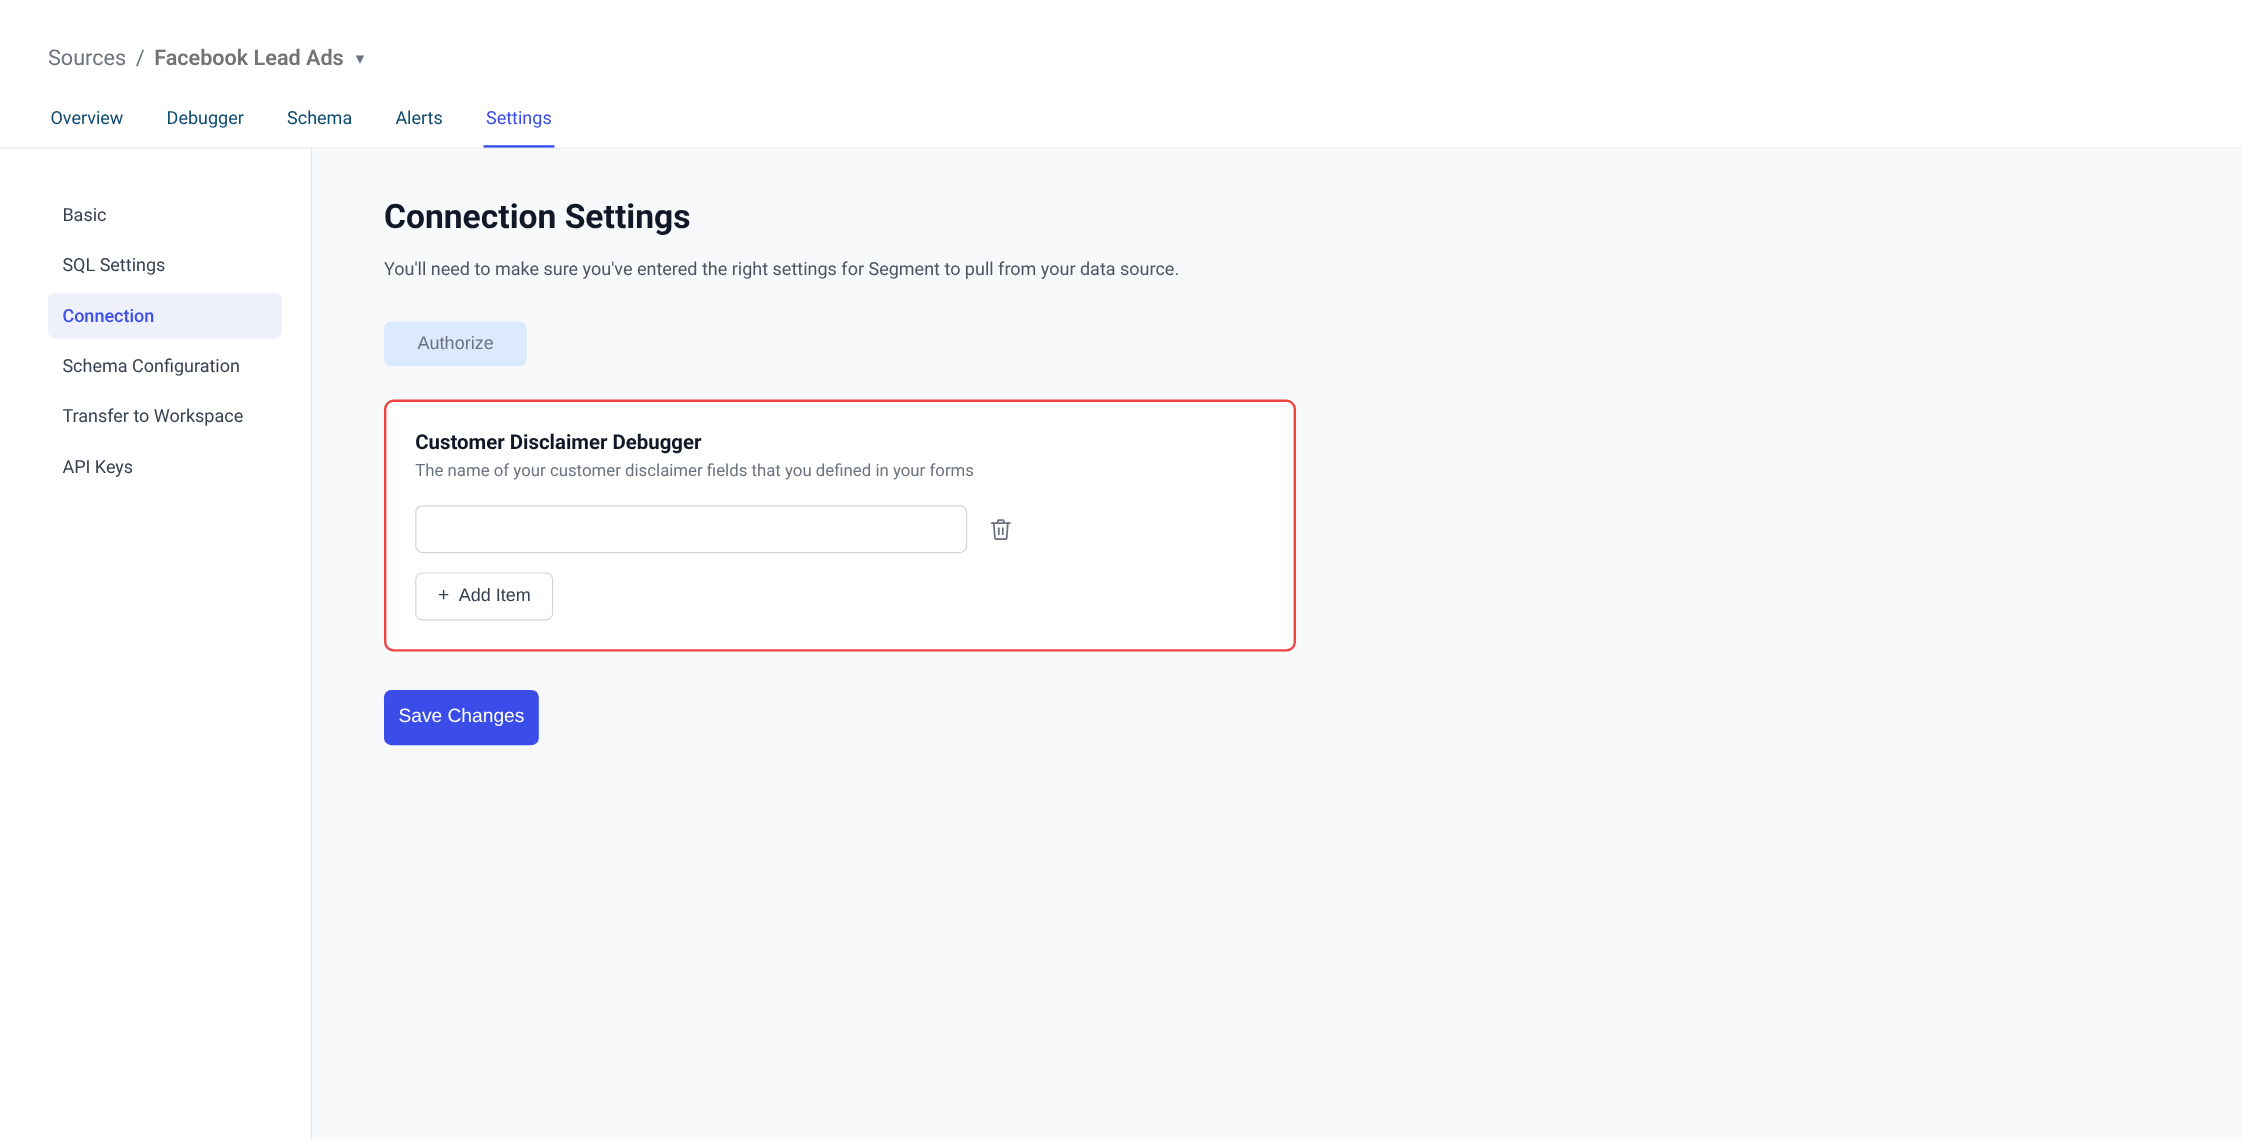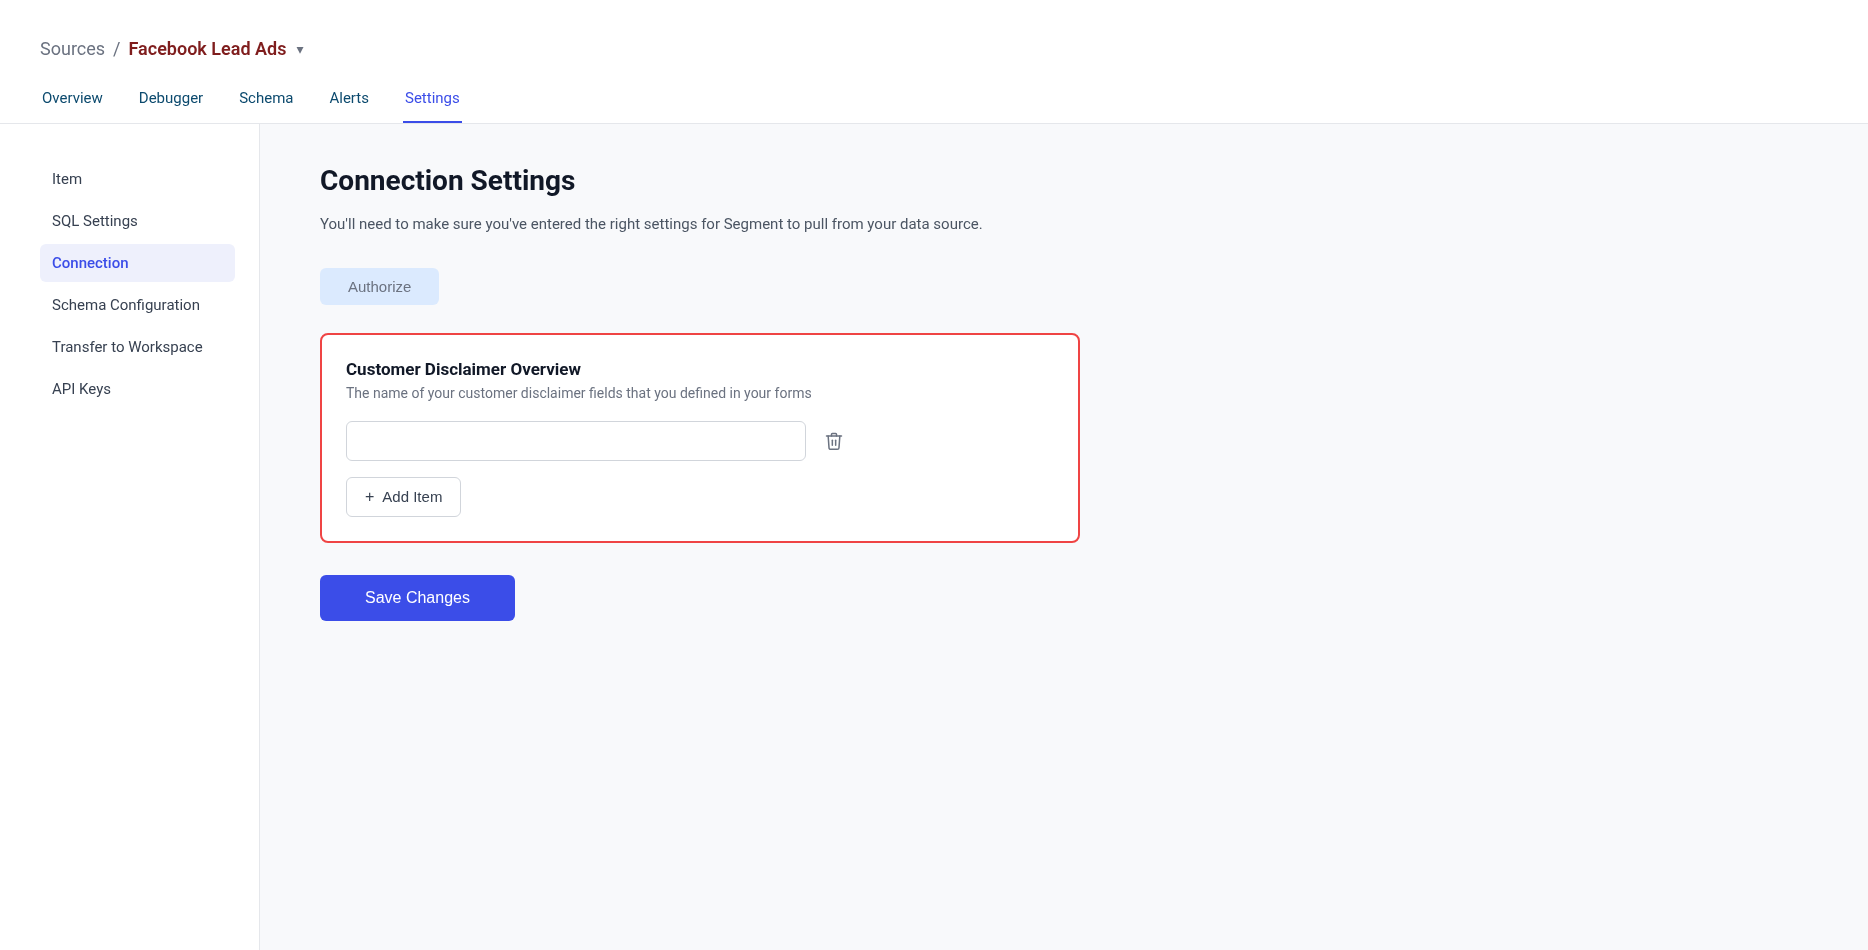--- a/index.html
+++ b/index.html
@@ -34,21 +34,21 @@
       font-weight: 400;
       text-align: right;
     }
 
     .breadcrumb-separator {
       color: #6b7280;
       font-size: 18px;
     }
 
     .breadcrumb-current {
-      color: #7f1d1d;
+      color: #737373;
       font-size: 18px;
       font-weight: 600;
     }
 
     .breadcrumb-chevron {
       color: #6b7280;
       font-size: 14px;
       margin-left: 2px;
     }
 
@@ -202,21 +202,21 @@
 
     .plus-icon {
       font-size: 16px;
       font-weight: 300;
     }
 
     .save-btn {
       background: #3b4de8;
       color: #ffffff;
       border: none;
-      padding: 14px 45px;
+      padding: 14px 12px;
       border-radius: 6px;
       font-size: 16px;
       cursor: pointer;
       font-weight: 500;
     }
 
     
     .trash-svg {
       width: 20px;
       height: 20px;
@@ -238,38 +238,38 @@
     <a class="tab">Debugger</a>
     <a class="tab">Schema</a>
     <a class="tab">Alerts</a>
     <a class="tab active">Settings</a>
   </nav>
 </div>
 
 <div class="main-layout">
 
   <aside class="sidebar">
-    <div class="sidebar-item">Item</div>
+    <div class="sidebar-item">Basic</div>
     <div class="sidebar-item">SQL Settings</div>
     <div class="sidebar-item active">Connection</div>
     <div class="sidebar-item">Schema Configuration</div>
     <div class="sidebar-item">Transfer to Workspace</div>
     <div class="sidebar-item">API Keys</div>
   </aside>
 
   <main class="content">
     <h1 class="page-title">Connection Settings</h1>
 
     <p class="description">You'll need to make sure you've entered the right settings for Segment to pull from your data source.</p>
 
     <button class="authorize-btn">Authorize</button>
 
     
     <div class="disclaimer-card">
-      <div class="card-title">Customer Disclaimer Overview</div>
+      <div class="card-title">Customer Disclaimer Debugger</div>
       <div class="card-description">The name of your customer disclaimer fields that you defined in your forms</div>
 
       <div class="input-row">
         <input type="text" class="text-input" placeholder="" style="">
         <span class="delete-icon">
           <svg class="trash-svg" viewBox="0 0 24 24" fill="none" stroke="#6b7280" stroke-width="1.8" stroke-linecap="round" stroke-linejoin="round">
             <polyline points="3 6 5 6 21 6"></polyline>
             <path d="M19 6l-1 14a2 2 0 0 1-2 2H8a2 2 0 0 1-2-2L5 6"></path>
             <path d="M10 11v6"></path>
             <path d="M14 11v6"></path>

